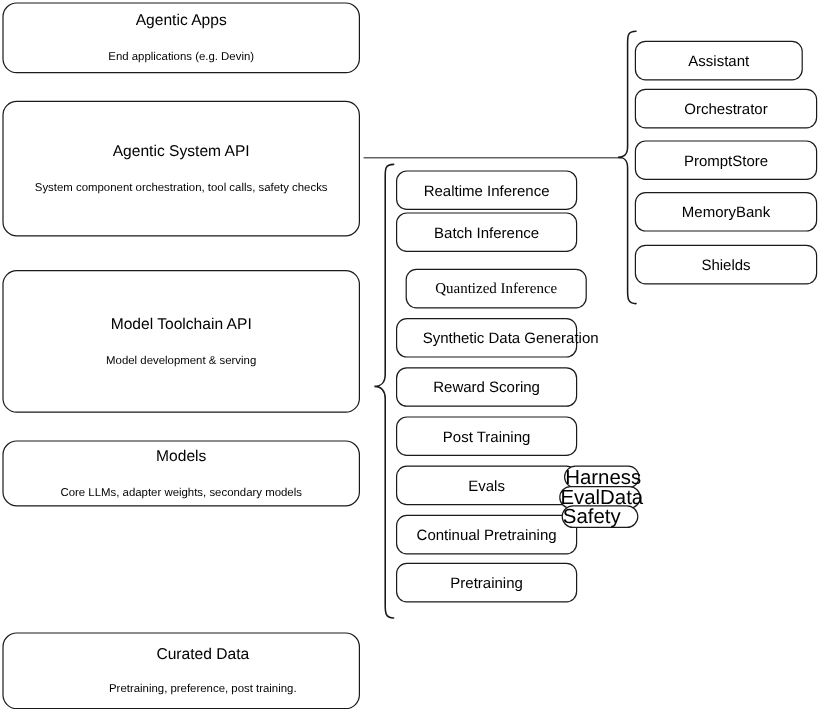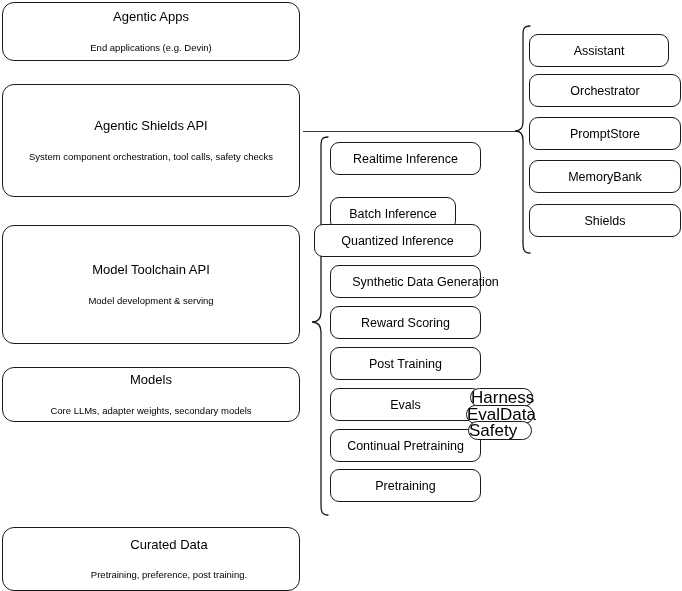--- a/index.html
+++ b/index.html
@@ -83,21 +83,21 @@
 <body>
 
 <div id="canvas">
 
   <div class="node" style="left:2px; top:2px; width:298px; height:59px;">
     <div class="title">Agentic Apps</div>
     <div class="subtitle">End applications (e.g. Devin)</div>
   </div>
 
   <div class="node" style="left:2px; top:84px; width:298px; height:113px;">
-    <div class="title">Agentic Shields API</div>
+    <div class="title">Agentic System API</div>
     <div class="subtitle">System component orchestration, tool calls, safety checks</div>
   </div>
 
   <div class="node" style="left:2px; top:225px; width:298px; height:119px;">
     <div class="title">Model Toolchain API</div>
     <div class="subtitle">Model development &amp; serving</div>
   </div>
 
   <div class="node" style="left:2px; top:367px; width:298px; height:55px;">
     <div class="title">Models</div>
@@ -116,24 +116,24 @@
     <path d="M18 2 C11 2, 11 6, 11 12 L11 98 C11 104, 9 107, 3 107 C9 107, 11 110, 11 116 L11 218 C11 224, 11 229, 18 229" fill="none" stroke="#1a1a1a" stroke-width="1.3" stroke-linecap="round"></path>
   </svg>
 
   <svg class="connector" style="left:309px; top:134px; width:22px; height:384px;" viewBox="0 0 22 384">
     <path d="M19 3 C12 3, 12 7, 12 13 L12 178 C12 184, 9 188, 3 188 C9 188, 12 192, 12 198 L12 370 C12 376, 12 381, 19 381" fill="none" stroke="#1a1a1a" stroke-width="1.3" stroke-linecap="round"></path>
   </svg>
 
   <div class="stack-node" style="left:330px; top:142px; width:151px; height:33px;justify-content:center;">
     <span>Realtime Inference</span>
   </div>
-  <div class="stack-node" style="left:330px; top:197px; width:126px; height:33px;">
+  <div class="stack-node" style="left:330px; top:177px; width:151px; height:33px;">
     <span>Batch Inference</span>
   </div>
-  <div class="stack-node" style="left:314px; top:224px; width:167px; height:33px;">
+  <div class="stack-node" style="left:338px; top:224px; width:151px; height:33px;font-family:Liberation Serif, serif;">
     <span>Quantized Inference</span>
   </div>
   <div class="stack-node" style="left:330px; top:265px; width:151px; height:33px;padding-left:40px;">
     <span>Synthetic Data Generation</span>
   </div>
   <div class="stack-node" style="left:330px; top:306px; width:151px; height:33px;">
     <span>Reward Scoring</span>
   </div>
   <div class="stack-node" style="left:330px; top:347px; width:151px; height:33px;">
     <span>Post Training</span>

